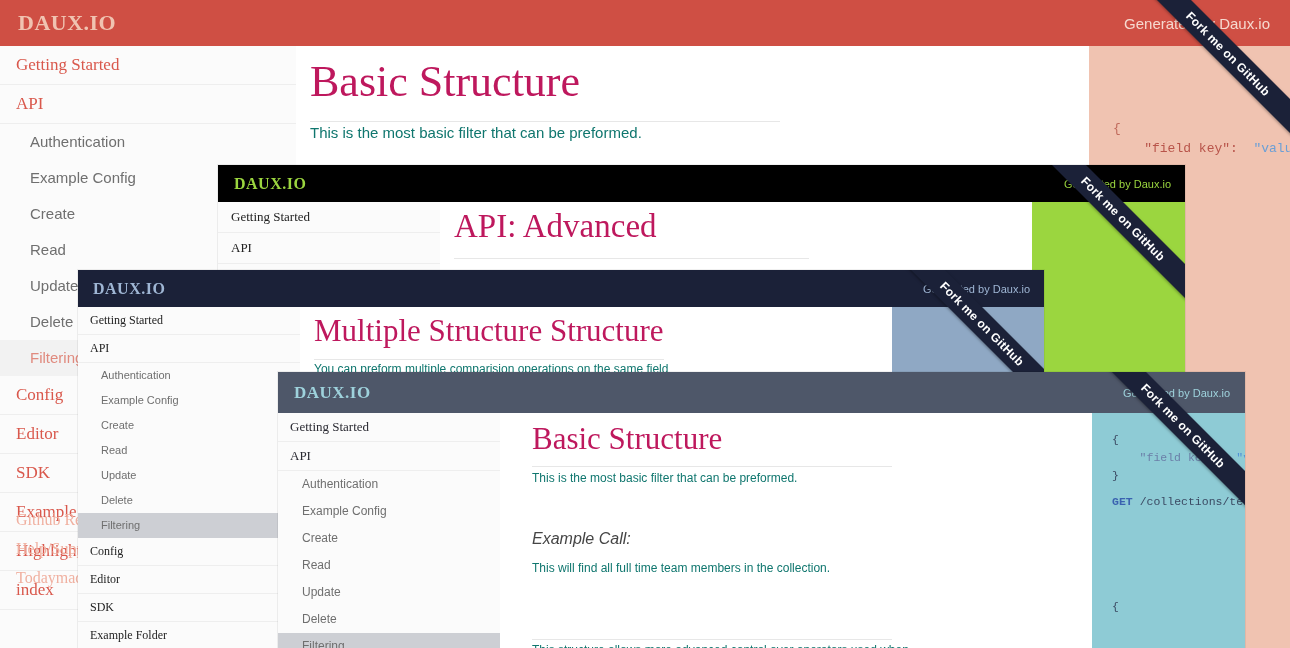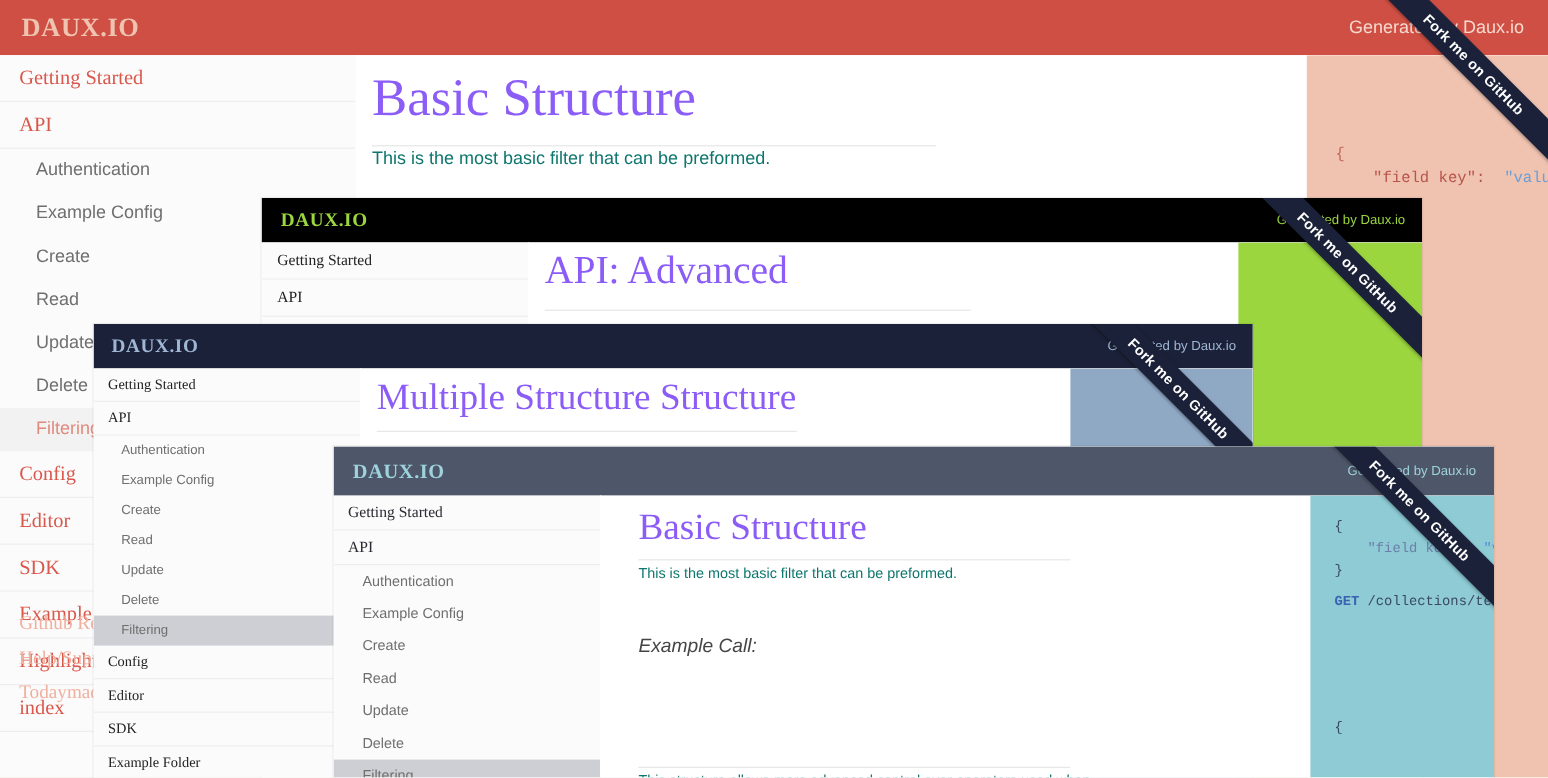--- a/index.html
+++ b/index.html
@@ -13,21 +13,21 @@
   .topbar{position:absolute;left:0;top:0;right:0;height:46px;}
   .logo{position:absolute;left:18px;top:50%;transform:translateY(-50%);
         font-family:"Liberation Serif",serif;font-weight:bold;letter-spacing:.5px;}
   .genby{position:absolute;right:20px;top:50%;transform:translateY(-50%);font-size:13px;}
   .sidebar{position:absolute;left:0;overflow:hidden;background:#fbfbfb;border-right:1px solid #e8e8e8;}
   .nav-top{font-family:"Liberation Serif",serif;}
   .nav-item{display:block;box-sizing:border-box;border-bottom:1px solid #eeeeee;white-space:nowrap;overflow:hidden;}
   .nav-sub{color:#6f6f6f;border-bottom:1px solid transparent;}
   .nav-sub.active{background:#cdcfd4;}
   .content{position:absolute;overflow:hidden;background:#fff;}
-  .h1{font-family:"Liberation Serif",serif;color:#8b5cf6;font-weight:normal;}
+  .h1{font-family:"Liberation Serif",serif;color:#be185d;font-weight:normal;}
   .para{color:#0f766e;text-align:right;}
   .em{font-style:italic;color:#454545;}
   .hr{height:1px;background:#e7e7e7;}
   .codepanel{position:absolute;top:0;bottom:0;right:0;overflow:hidden;
              font-family:"Liberation Mono","DejaVu Sans Mono",monospace;}
   .codeblock{position:absolute;white-space:pre;line-height:1.55;}
   .ribbon{position:absolute;top:0;right:0;width:190px;height:190px;overflow:hidden;pointer-events:none;}
   .ribbon span{position:absolute;display:block;width:260px;padding:5px 0;
     background:#1b2138;color:#ffffff;font-size:12px;font-weight:bold;text-align:center;
     font-family:"Liberation Sans",sans-serif;
@@ -194,20 +194,21 @@
     <div class="nav-item nav-top">Config</div>
     <div class="nav-item nav-top">Editor</div>
     <div class="nav-item nav-top">SDK</div>
     <div class="nav-item nav-top">Example Folder</div>
 
   </div>
 
   <div class="content">
     <div class="h1" style="position:absolute;left:14px;top:6px;">Multiple Structure Structure</div>
     <div class="hr" style="position:absolute;left:14px;top:52px;width:350px;"></div>
+    <div class="para" style="position:absolute;left:14px;top:55px;font-size:12px;">You can preform multiple comparision operations on the same field</div>
 
     <div class="codepanel">
       <div class="codeblock" style="left:22px;top:85px;font-size:12px;"><span class="cb-punct">{</span></div>
     </div>
   </div>
 
   <div class="ribbon">
     <span>Fork me on GitHub</span>
   </div>
 </div>
@@ -229,20 +230,21 @@
     <div class="nav-item nav-sub">Delete</div>
     <div class="nav-item nav-sub active">Filtering</div>
 
   </div>
 
   <div class="content">
     <div class="h1" style="position:absolute;left:32px;top:8px;">Basic Structure</div>
     <div class="hr" style="position:absolute;left:32px;top:53px;width:360px;"></div>
     <div class="para" style="position:absolute;left:32px;top:58px;font-size:12px;">This is the most basic filter that can be preformed.</div>
     <div class="em" style="position:absolute;left:32px;top:117px;font-size:16px;">Example Call:</div>
+    <div class="para" style="position:absolute;left:32px;top:148px;font-size:12px;">This will find all full time team members in the collection.</div>
     <div class="hr" style="position:absolute;left:32px;top:226px;width:360px;"></div>
     <div class="para" style="position:absolute;left:32px;top:230px;font-size:12px;">This structure allows more advanced control over operators used when</div>
 
     <div class="codepanel">
       <div class="codeblock" style="left:20px;top:18px;font-size:11.5px;"><span class="cb-punct">{</span>
 <span>    </span><span class="cb-key">"field key":</span><span>  </span><span class="cb-str">"value"</span>
 <span class="cb-punct">}</span></div>
 
       <div class="codeblock" style="left:20px;top:80px;font-size:11.5px;"><span class="cb-verb">GET</span><span> </span><span class="cb-punct">/collections/team</span></div>
 

